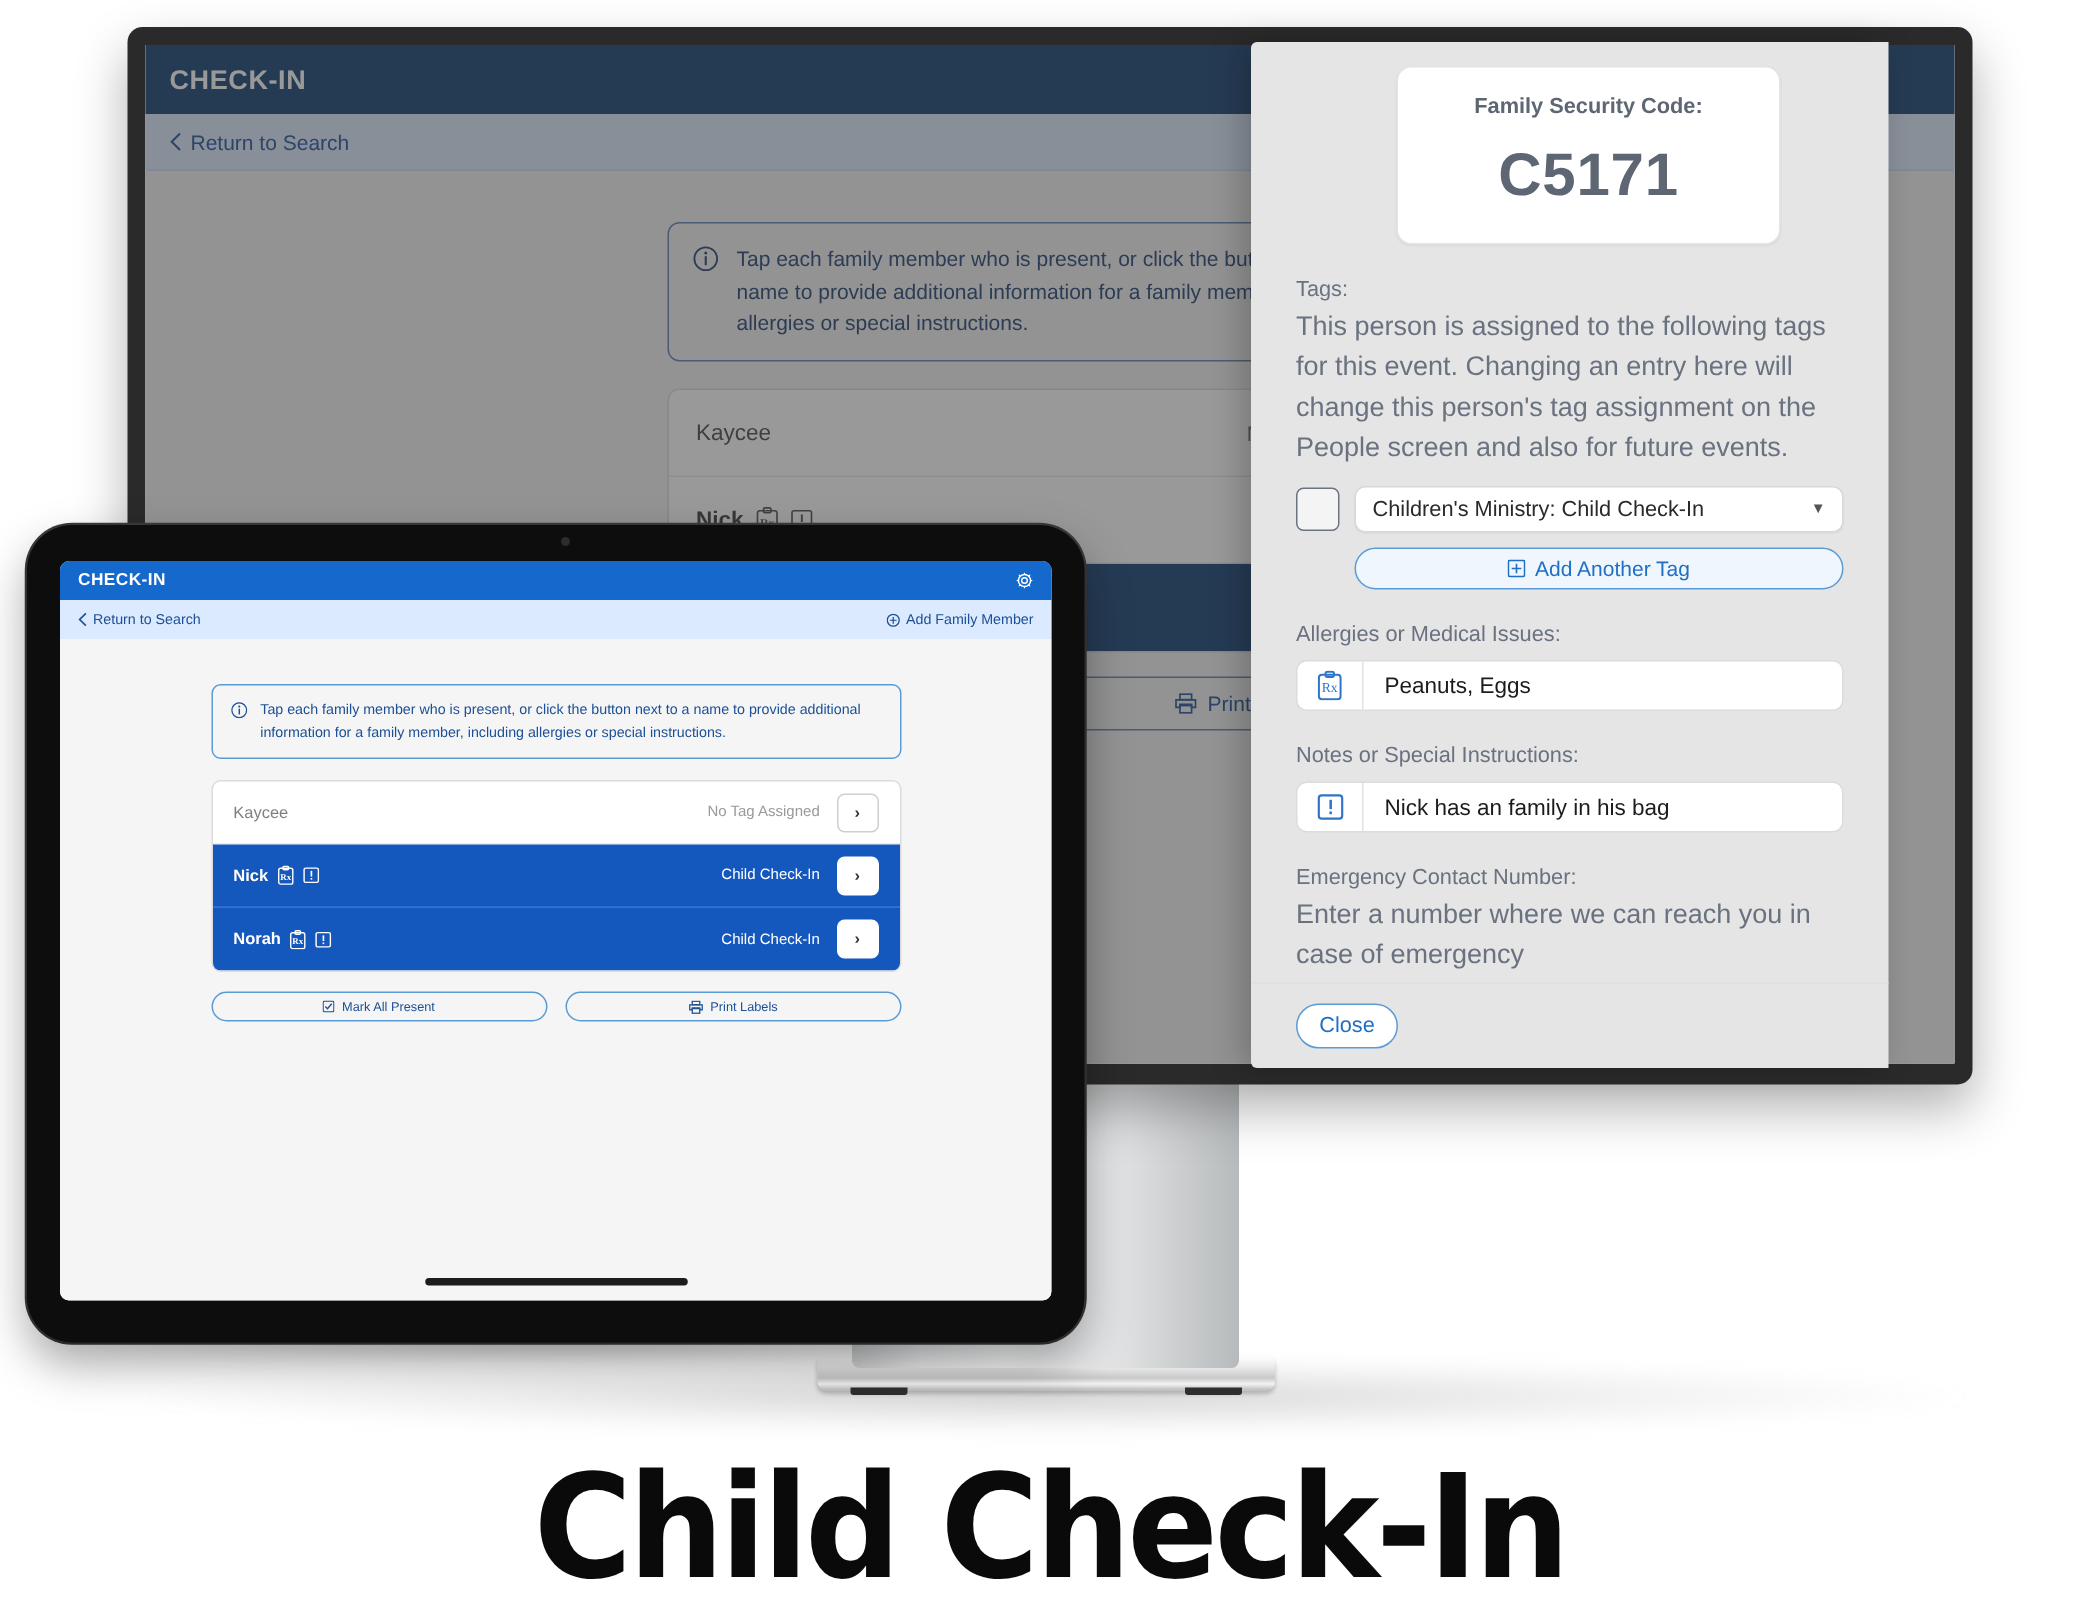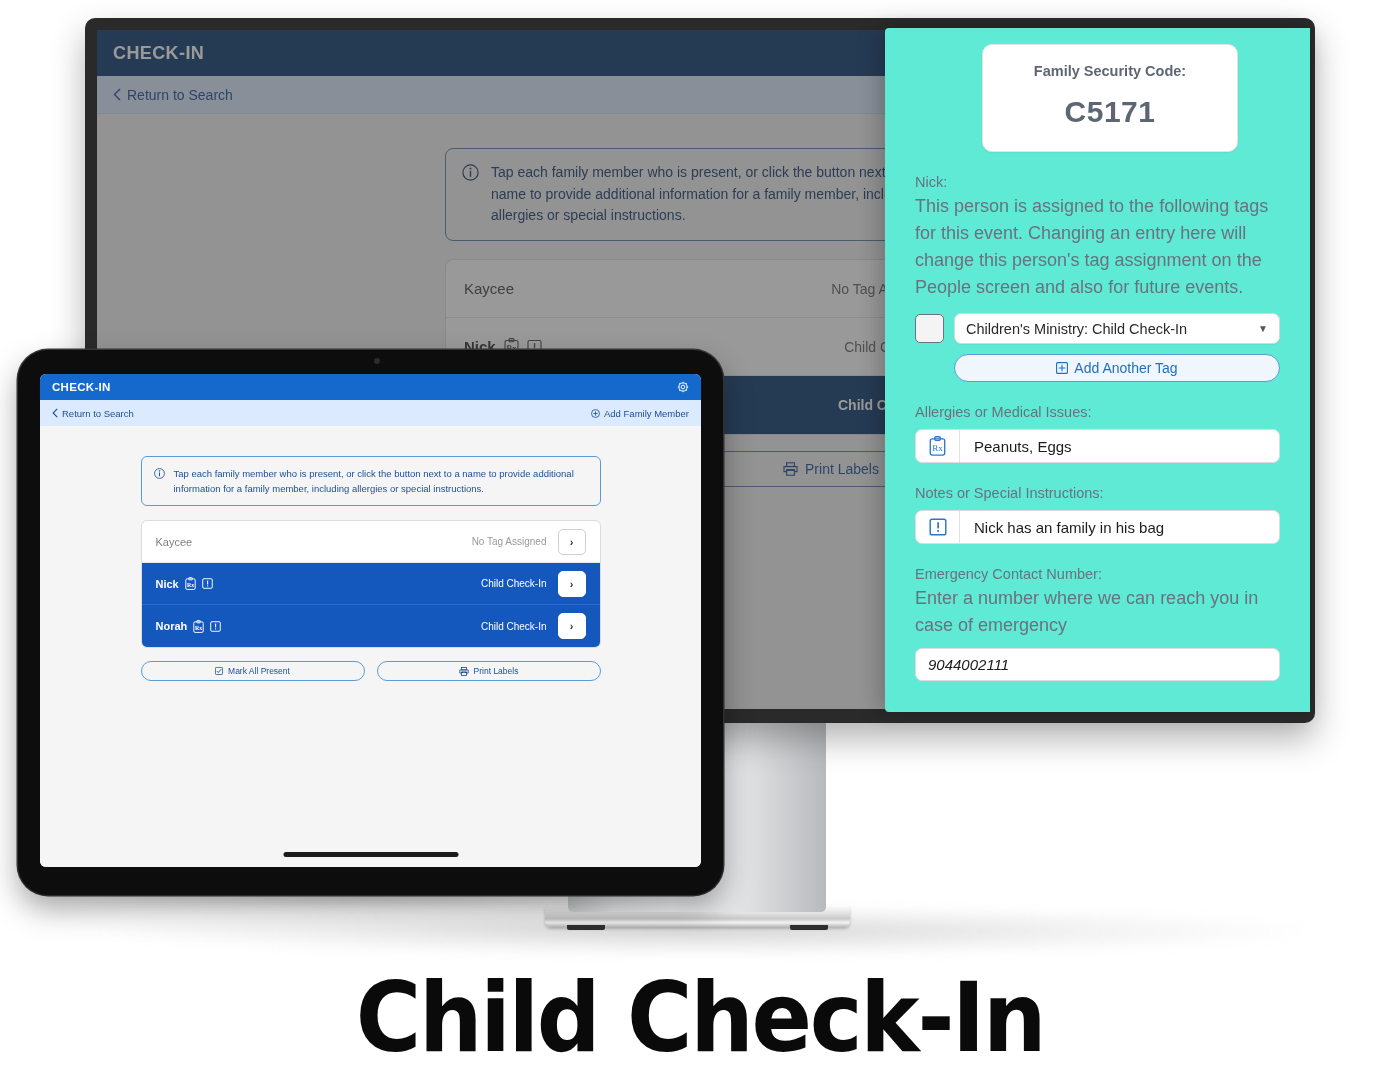--- a/index.html
+++ b/index.html
@@ -84,35 +84,35 @@
     display:flex; align-items:center; justify-content:center; gap:7px;
     color:#1b4f96; font-size:14px;
   }
   
   #dt-dim {
     position:absolute; inset:0; background: rgba(60,60,60,0.52); pointer-events:none;
   }
 
   
   #modal {
-    position: absolute; left: 885px; top: 28px; width: 425px; height: 684px;
-    background: #5eead4;
+    position: absolute; left: 834px; top: 28px; width: 425px; height: 684px;
+    background: #e5e5e5;
     border-radius: 4px 0 0 4px;
     box-shadow: -6px 0 22px rgba(0,0,0,0.22);
     display: flex; flex-direction: column;
   }
   #modal-scroll { flex: 1; padding: 16px 30px 0 30px; overflow: hidden; }
   .code-card {
     background:#ffffff; border:1px solid #e4e4e4; border-radius: 10px;
     padding: 18px 10px 22px 10px; text-align:center;
     box-shadow: 0 1px 2px rgba(0,0,0,0.05);
     margin: 0 42px 0 67px;
   }
   .code-card .lbl { font-size: 14.5px; font-weight:bold; color:#5d6672; }
-  .code-card .val { font-size: 30px; font-weight:bold; color:#5d6672; margin-top: 16px; letter-spacing:.5px; }
+  .code-card .val { font-size: 40px; font-weight:bold; color:#5d6672; margin-top: 16px; letter-spacing:.5px; }
   .sec-label { font-size: 14.5px; color:#6a7280; margin-top: 22px; }
   .sec-desc { font-size: 18px; color:#6a7280; line-height: 1.5; margin-top: 3px; }
   .tag-row { display:flex; align-items:center; gap: 10px; margin-top: 12px; }
   .tag-check {
     width: 29px; height: 29px; border:1.6px solid #6b7280; border-radius: 5px; background:#f4f4f4; flex:none;
   }
   .tag-select {
     flex:1; height: 31px; background:#fff; border:1px solid #d8d8d8; border-radius: 7px;
     display:flex; align-items:center; justify-content:space-between; padding: 0 11px;
     font-size: 14.5px; color:#2a2a2a;
@@ -291,21 +291,21 @@
   </div>
 
   <div id="modal">
     <div id="modal-scroll">
 
       <div class="code-card">
         <div class="lbl">Family Security Code:</div>
         <div class="val">C5171</div>
       </div>
 
-      <div class="sec-label">Nick:</div>
+      <div class="sec-label">Tags:</div>
       <div class="sec-desc">This person is assigned to the following tags for this event. Changing an entry here will change this person's tag assignment on the People screen and also for future events.</div>
 
       <div class="tag-row">
         <div class="tag-check"></div>
         <div class="tag-select">
           <span>Children's Ministry: Child Check-In</span>
           <span class="caret">▼</span>
         </div>
       </div>
 
@@ -341,20 +341,25 @@
         <span class="txt">Nick has an family in his bag</span>
       </div>
 
       <div class="sec-label">Emergency Contact Number:</div>
       <div class="sec-desc">Enter a number where we can reach you in case of emergency</div>
       <div class="field plain" style="height:33px">
         <span class="txt">9044002111</span>
       </div>
     </div>
 
+    <div id="modal-footer">
+      <div class="close-btn">
+        <span>Close</span>
+      </div>
+    </div>
   </div>
 
   <div id="tablet-shadow"></div>
   <div id="tablet">
     <div id="tablet-cam"></div>
     <div id="tablet-screen">
 
       <div class="tb-topbar">
         <span class="ttl">CHECK-IN</span>
         <svg width="12" height="12" viewBox="0 0 16 16">

